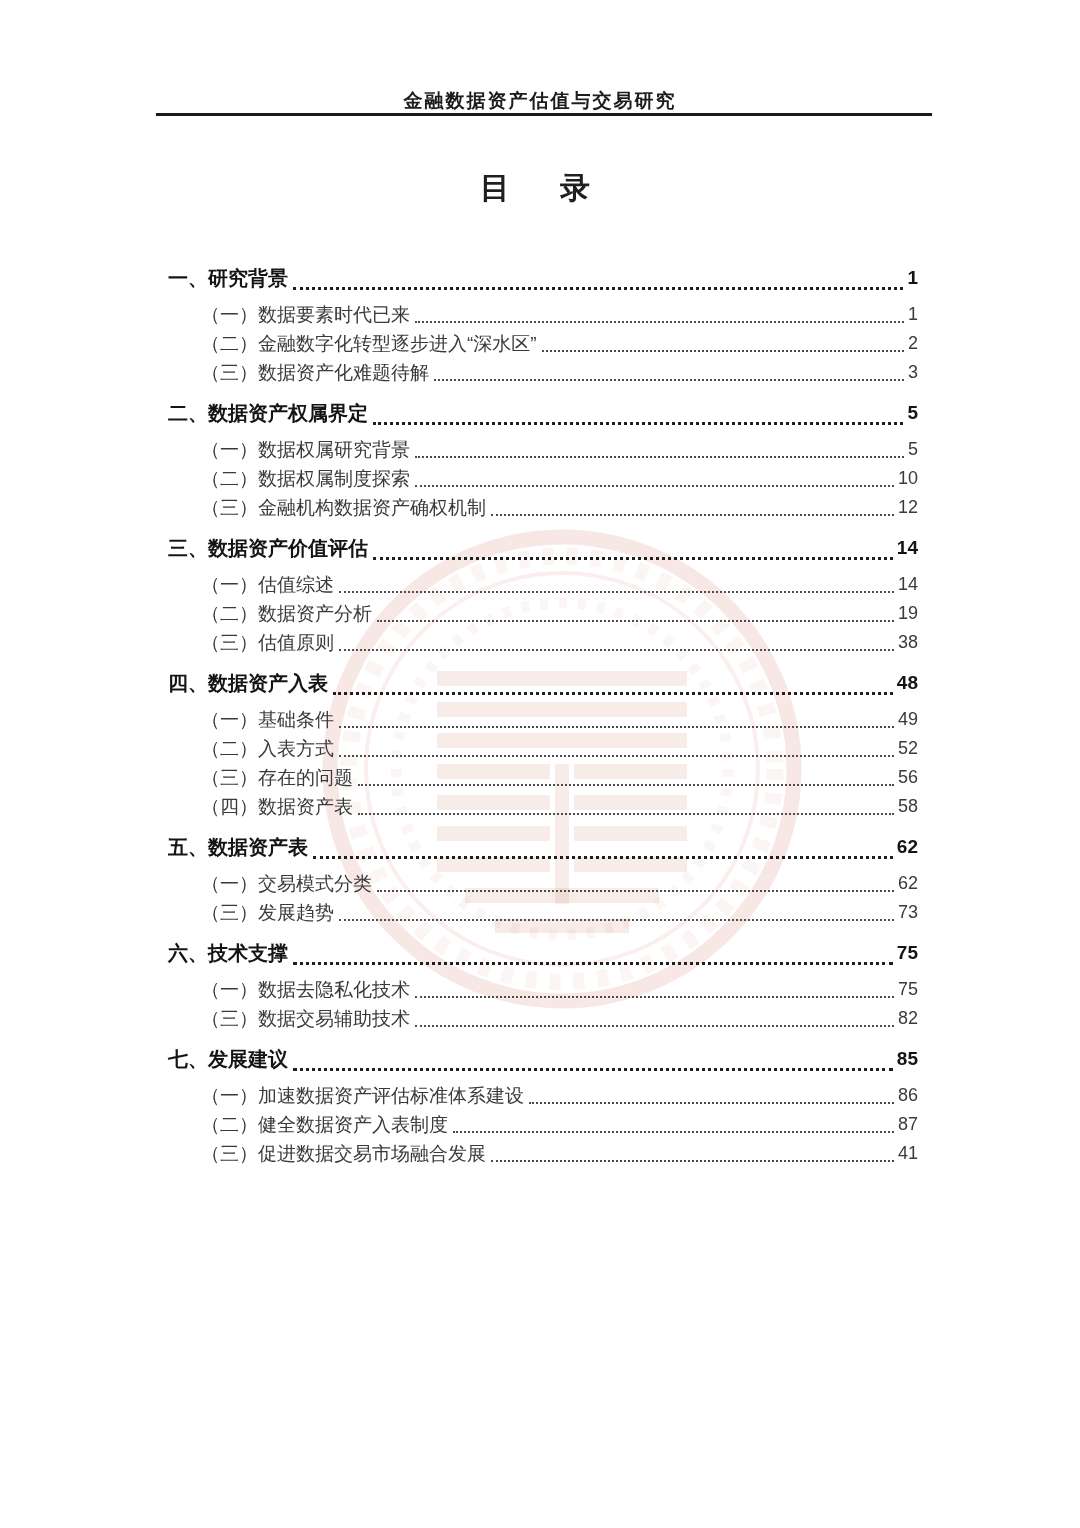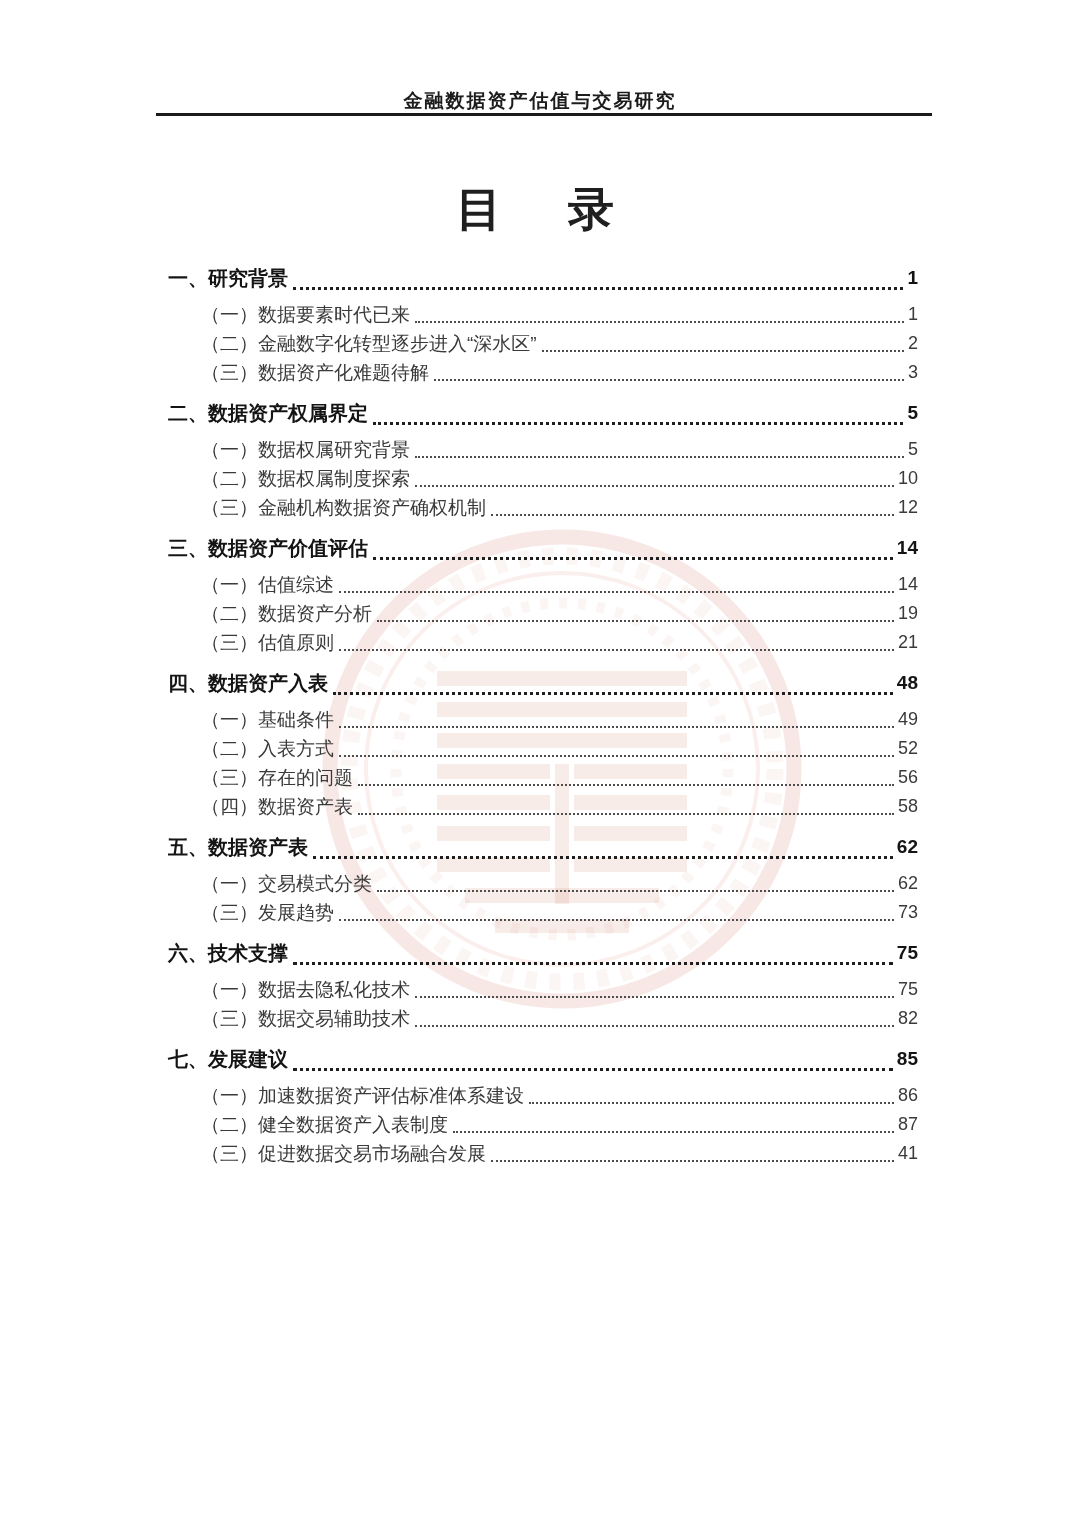--- a/index.html
+++ b/index.html
@@ -21,21 +21,21 @@
     font-size:19px; letter-spacing:2px; color:#1c1c1c;
   }
   .header-rule {
     position:absolute; top:99px; left:152px; width:776px; height:3px;
     background:#1a1a1a;
   }
   
   .doc-title {
     position:absolute; top:134px; left:0; width:100%;
     text-align:center;
-    font-size:46px; font-weight:bold; color:#1f1f1f;
+    font-size:30px; font-weight:bold; color:#1f1f1f;
     letter-spacing:10px;
   }
   
   .watermark {
     position:absolute; left:308px; top:505px; width:500px; height:500px;
     pointer-events:none;
   }
   
   .toc { position:absolute; top:246px; left:164px; width:750px; }
   .toc-row { display:flex; }
@@ -149,21 +149,21 @@
         <span class="toc-page">14</span>
       </div>
       <div class="toc-row item">
         <span class="toc-label">（二）数据资产分析</span>
         <span class="dots"></span>
         <span class="toc-page">19</span>
       </div>
       <div class="toc-row item">
         <span class="toc-label">（三）估值原则</span>
         <span class="dots"></span>
-        <span class="toc-page">21</span>
+        <span class="toc-page">38</span>
       </div>
       <div class="toc-row section">
         <span class="toc-label">四、数据资产入表</span>
         <span class="dots"></span>
         <span class="toc-page">48</span>
       </div>
       <div class="toc-row item">
         <span class="toc-label">（一）基础条件</span>
         <span class="dots"></span>
         <span class="toc-page">49</span>

